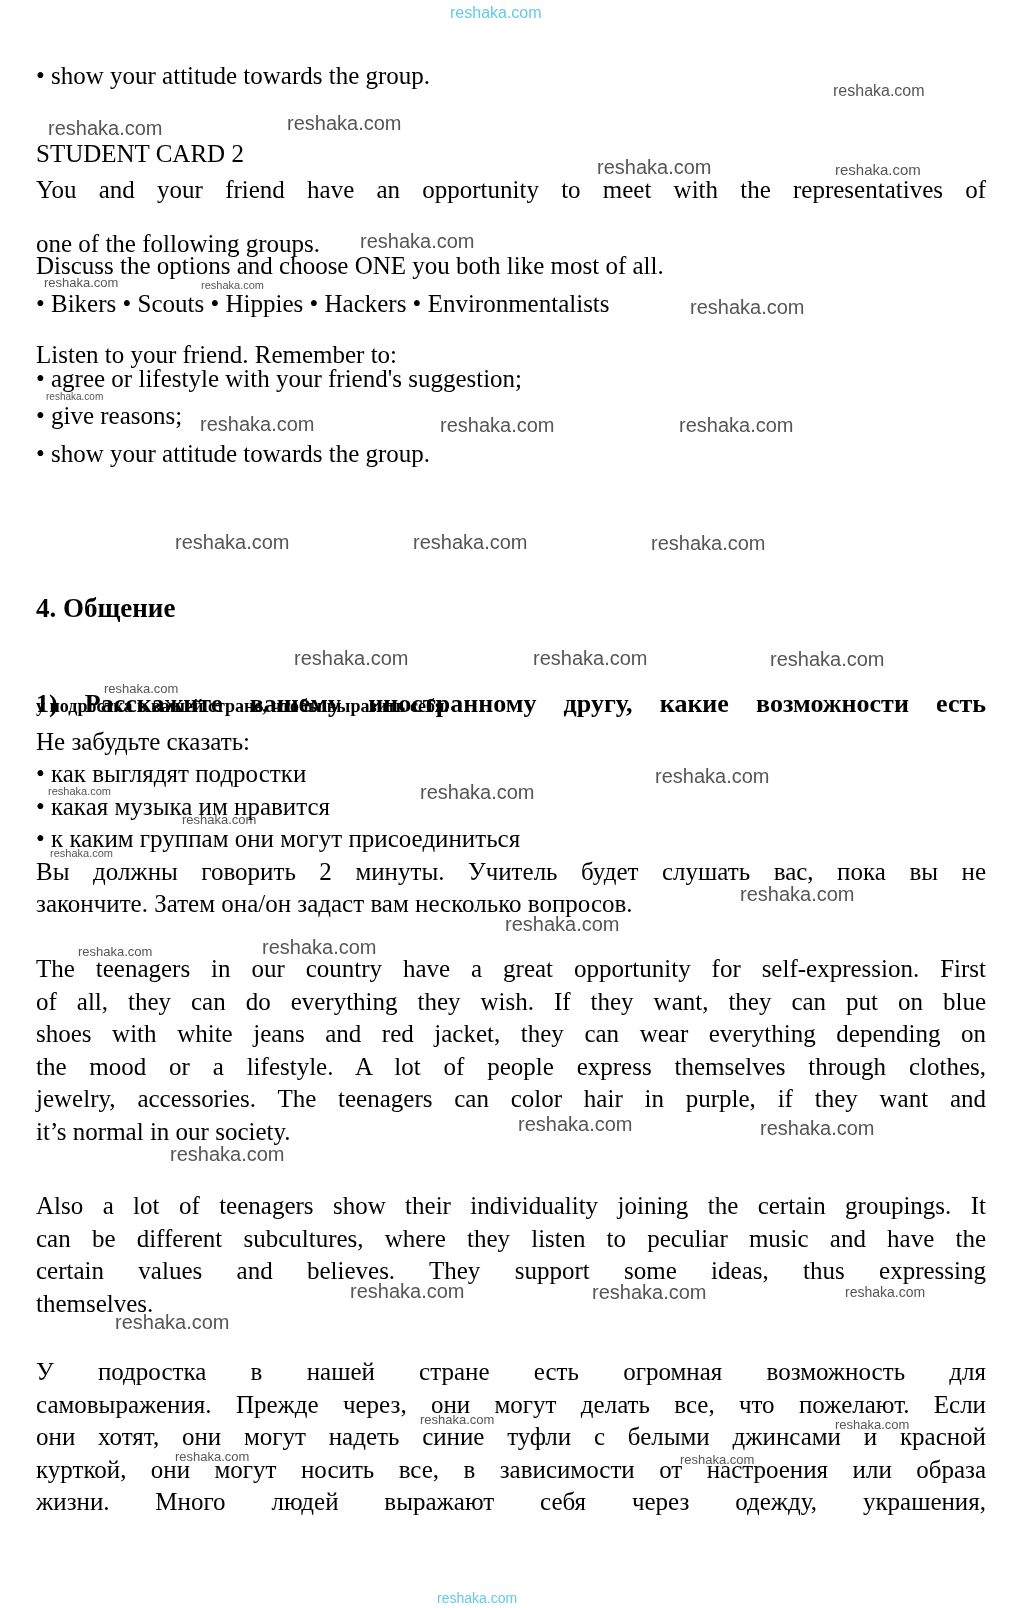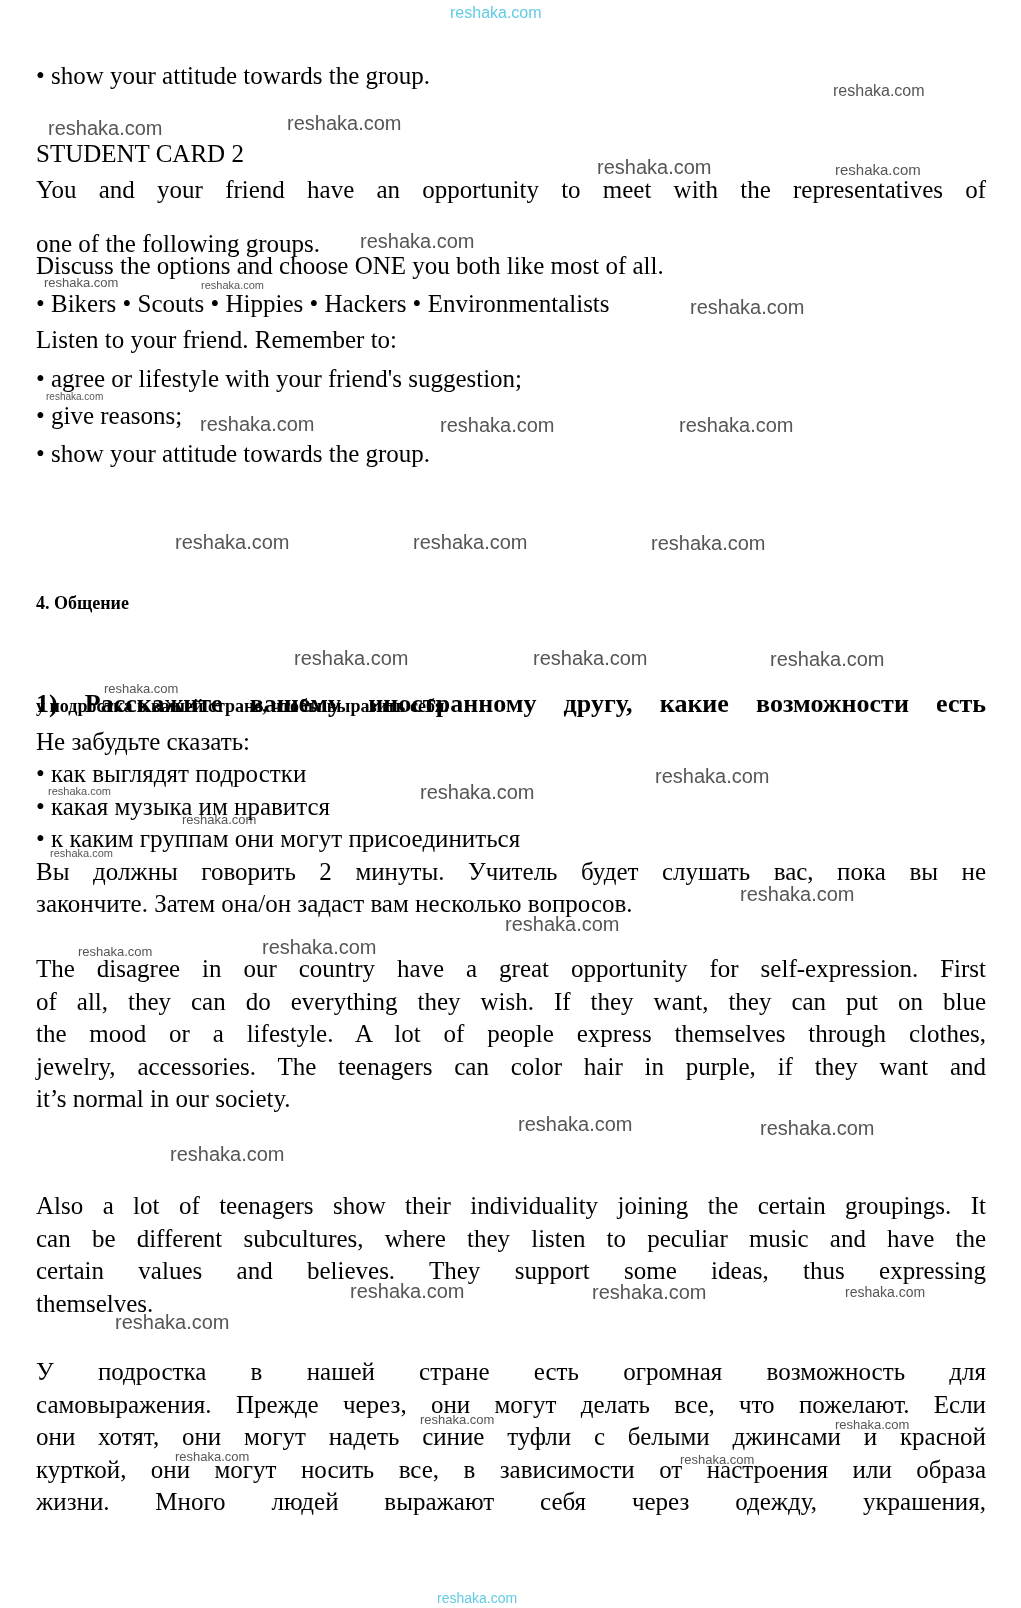--- a/index.html
+++ b/index.html
@@ -101,38 +101,39 @@
       <span class="wm" style="left: 437px; top: 1590px; font-size: 14px; color: rgb(98, 203, 228);">reshaka.com</span>
     </div>
 
   <div class="tline" style="top:60px">• show your attitude towards the group.</div>
 
   <div class="tline" style="top:138px">STUDENT CARD 2</div>
   <div class="tline just" style="top:174px">You and your friend have an opportunity to meet with the representatives of</div>
   <div class="tline" style="top:228px">one of the following groups.</div>
   <div class="tline" style="top:250px">Discuss the options and choose ONE you both like most of all.</div>
   <div class="tline" style="top:288px">• Bikers • Scouts • Hippies • Hackers • Environmentalists</div>
-  <div class="tline" style="top:324px">Listen to your friend. Remember to:</div>
+  <div class="tline" style="top:339px">Listen to your friend. Remember to:</div>
   <div class="tline" style="top:363px">• agree or lifestyle with your friend's suggestion;</div>
   <div class="tline" style="top:400px">• give reasons;</div>
   <div class="tline" style="top:438px">• show your attitude towards the group.</div>
 
-  <div class="tline bold" style="top:592px;font-size:18px">4. Общение</div>
+  <div class="tline bold" style="top:592px;font-size:27px">4. Общение</div>
   <div class="tline bold just" style="top:688px;font-size:26px">1) Расскажите вашему иностранному другу, какие возможности есть</div>
   <div class="tline bold" style="top:695px;font-size:18px">у подростка в вашей стране, чтобы выразить себя.</div>
   <div class="tline" style="top:758px">• как выглядят подростки</div>
   <div class="tline" style="top:726px">Не забудьте сказать:</div>
   <div class="tline" style="top:791px">• какая музыка им нравится</div>
   <div class="tline" style="top:823px">• к каким группам они могут присоединиться</div>
   <div class="tline just" style="top:856px">Вы должны говорить 2 минуты. Учитель будет слушать вас, пока вы не</div>
   <div class="tline" style="top:888px">закончите. Затем она/он задаст вам несколько вопросов.</div>
 
   <div class="para" style="top:953px">
-    <div class="ln">The disagree in our country have a great opportunity for self-expression. First</div>
+    <div class="ln">The teenagers in our country have a great opportunity for self-expression. First</div>
     <div class="ln">of all, they can do everything they wish. If they want, they can put on blue</div>
+    <div class="ln">shoes with white jeans and red jacket, they can wear everything depending on</div>
     <div class="ln">the mood or a lifestyle. A lot of people express themselves through clothes,</div>
     <div class="ln">jewelry, accessories. The teenagers can color hair in purple, if they want and</div>
     <div class="ln last">it’s normal in our society.</div>
   </div>
 
   <div class="para" style="top:1190px">
     <div class="ln">Also a lot of teenagers show their individuality joining the certain groupings. It</div>
     <div class="ln">can be different subcultures, where they listen to peculiar music and have the</div>
     <div class="ln">certain values and believes. They support some ideas, thus expressing</div>
     <div class="ln last">themselves.</div>

